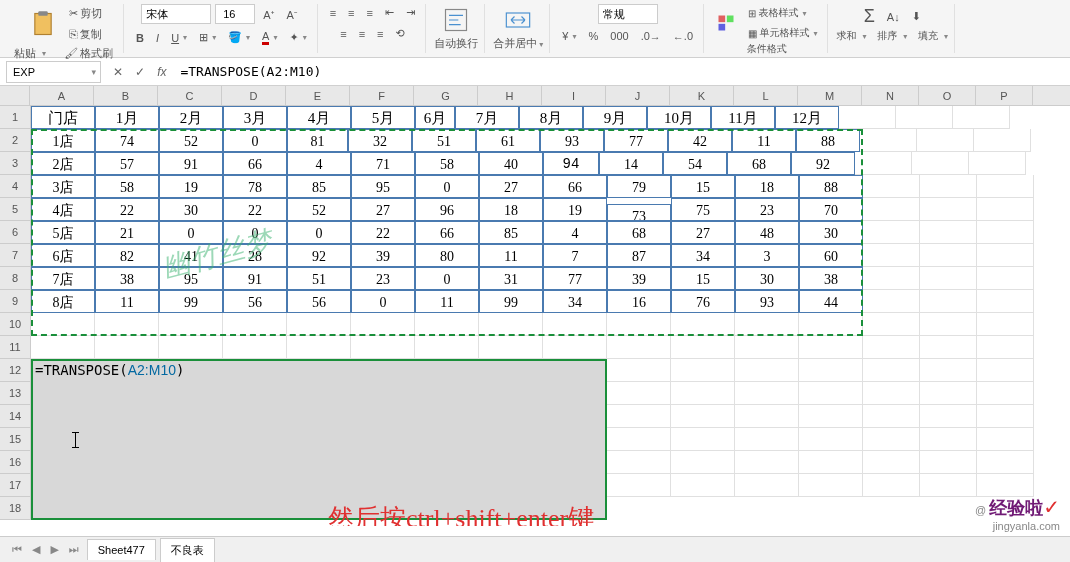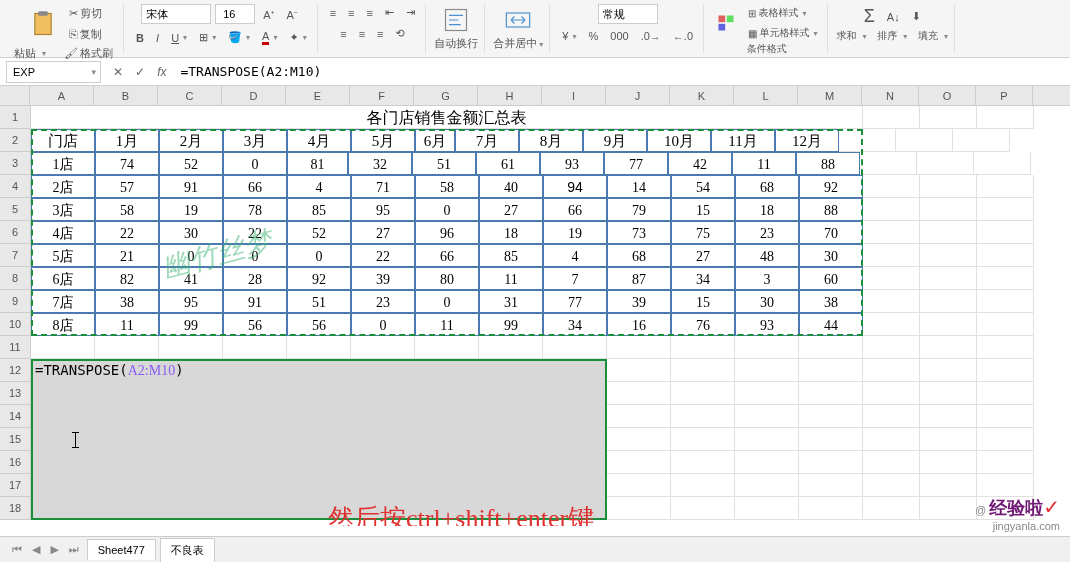--- a/index.html
+++ b/index.html
@@ -34,21 +34,21 @@
     .cells { position: relative; }
     .cell-row { display: flex; height: 23px; }
     .cell { border-right: 1px solid #e0e0e0; border-bottom: 1px solid #e0e0e0; font-size: 14px; text-align: center; line-height: 23px; overflow: hidden; white-space: nowrap; }
     
     .title-cell { font-size: 16px; font-weight: normal; font-family: "SimSun", serif; }
     .data-header { font-family: "SimSun", serif; font-size: 15px; }
     
     .dashed-selection { position: absolute; border: 2px dashed #1a8f3a; pointer-events: none; }
     .sel-gray { position: absolute; background: #d8d8d8; border: 2px solid #1a8f3a; }
     .formula-cell { position: absolute; font-family: Consolas, monospace; font-size: 14px; text-align: left; line-height: 18px; padding: 2px 4px; color: #000; }
-    .formula-cell .ref { color: #8b5cf6; font-family: Liberation Serif, serif; }
+    .formula-cell .ref { color: #0369a1; }
     
     .watermark { position: absolute; font-size: 28px; color: #3cb371; opacity: 0.5; transform: rotate(-15deg); font-style: italic; pointer-events: none; }
     
     .annotation { position: absolute; font-size: 26px; color: #e03030; font-weight: normal; font-family: "SimSun", serif; }
     
     .sheet-tabs { position: absolute; bottom: 0; left: 0; right: 0; height: 26px; background: #f0f0f0; border-top: 1px solid #ccc; display: flex; align-items: center; font-size: 11px; padding: 0 8px; gap: 4px; }
     .tab-nav { display: flex; gap: 2px; }
     .tab-nav-btn { padding: 0 4px; color: #888; cursor: pointer; }
     .tab { padding: 4px 10px; background: #fff; border: 1px solid #ccc; border-bottom: none; cursor: pointer; }
     
@@ -266,26 +266,20 @@
         <div class="row-h">12</div>
         <div class="row-h">13</div>
         <div class="row-h">14</div>
         <div class="row-h">15</div>
         <div class="row-h">16</div>
         <div class="row-h">17</div>
         <div class="row-h">18</div>
       </div>
     <div class="cells" id="cells-container">
 
-      <div class="cell-row">
-          <div class="cell title-cell" style="width: 832px;">各门店销售金额汇总表</div>
-          <div class="cell" style="width: 57px;"></div>
-          <div class="cell" style="width: 57px;"></div>
-          <div class="cell" style="width: 57px;"></div>
-        </div>
         <div class="cell-row">
           <div class="cell data-header" style="width: 64px; border: 1px solid rgb(74, 122, 176);">门店</div>
           <div class="cell data-header" style="width: 64px; border: 1px solid rgb(74, 122, 176);">1月</div>
           <div class="cell data-header" style="width: 64px; border: 1px solid rgb(74, 122, 176);">2月</div>
           <div class="cell data-header" style="width: 64px; border: 1px solid rgb(74, 122, 176);">3月</div>
           <div class="cell data-header" style="width: 64px; border: 1px solid rgb(74, 122, 176);">4月</div>
           <div class="cell data-header" style="width: 64px; border: 1px solid rgb(74, 122, 176);">5月</div>
           <div class="cell data-header" style="width: 40px; border: 1px solid rgb(74, 122, 176);">6月</div>
           <div class="cell data-header" style="width: 64px; border: 1px solid rgb(74, 122, 176);">7月</div>
           <div class="cell data-header" style="width: 64px; border: 1px solid rgb(74, 122, 176);">8月</div>
@@ -317,21 +311,21 @@
         </div>
         <div class="cell-row">
           <div class="cell" style="width: 64px; border: 1px solid rgb(74, 122, 176); font-family: SimSun, serif;">2店</div>
           <div class="cell" style="width: 64px; border: 1px solid rgb(74, 122, 176); font-family: SimSun, serif;">57</div>
           <div class="cell" style="width: 64px; border: 1px solid rgb(74, 122, 176); font-family: SimSun, serif;">91</div>
           <div class="cell" style="width: 64px; border: 1px solid rgb(74, 122, 176); font-family: SimSun, serif;">66</div>
           <div class="cell" style="width: 64px; border: 1px solid rgb(74, 122, 176); font-family: SimSun, serif;">4</div>
           <div class="cell" style="width: 64px; border: 1px solid rgb(74, 122, 176); font-family: SimSun, serif;">71</div>
           <div class="cell" style="width: 64px; border: 1px solid rgb(74, 122, 176); font-family: SimSun, serif;">58</div>
           <div class="cell" style="width: 64px; border: 1px solid rgb(74, 122, 176); font-family: SimSun, serif;">40</div>
-          <div class="cell" style="width: 64px; border: 1px solid rgb(74, 122, 176); font-family: Liberation Sans, sans-serif;">94</div>
+          <div class="cell" style="width: 56px; border: 1px solid rgb(74, 122, 176); font-family: Liberation Mono, monospace;">94</div>
           <div class="cell" style="width: 64px; border: 1px solid rgb(74, 122, 176); font-family: SimSun, serif;">14</div>
           <div class="cell" style="width: 64px; border: 1px solid rgb(74, 122, 176); font-family: SimSun, serif;">54</div>
           <div class="cell" style="width: 64px; border: 1px solid rgb(74, 122, 176); font-family: SimSun, serif;">68</div>
           <div class="cell" style="width: 64px; border: 1px solid rgb(74, 122, 176); font-family: SimSun, serif;">92</div>
           <div class="cell" style="width: 57px;"></div>
           <div class="cell" style="width: 57px;"></div>
           <div class="cell" style="width: 57px;"></div>
         </div>
         <div class="cell-row">
           <div class="cell" style="width: 64px; border: 1px solid rgb(74, 122, 176); font-family: SimSun, serif;">3店</div>
@@ -354,21 +348,21 @@
         <div class="cell-row">
           <div class="cell" style="width: 64px; border: 1px solid rgb(74, 122, 176); font-family: SimSun, serif;">4店</div>
           <div class="cell" style="width: 64px; border: 1px solid rgb(74, 122, 176); font-family: SimSun, serif;">22</div>
           <div class="cell" style="width: 64px; border: 1px solid rgb(74, 122, 176); font-family: SimSun, serif;">30</div>
           <div class="cell" style="width: 64px; border: 1px solid rgb(74, 122, 176); font-family: SimSun, serif;">22</div>
           <div class="cell" style="width: 64px; border: 1px solid rgb(74, 122, 176); font-family: SimSun, serif;">52</div>
           <div class="cell" style="width: 64px; border: 1px solid rgb(74, 122, 176); font-family: SimSun, serif;">27</div>
           <div class="cell" style="width: 64px; border: 1px solid rgb(74, 122, 176); font-family: SimSun, serif;">96</div>
           <div class="cell" style="width: 64px; border: 1px solid rgb(74, 122, 176); font-family: SimSun, serif;">18</div>
           <div class="cell" style="width: 64px; border: 1px solid rgb(74, 122, 176); font-family: SimSun, serif;">19</div>
-          <div class="cell" style="width: 64px; border: 1px solid rgb(74, 122, 176); font-family: SimSun, serif;">73</div>
+          <div class="cell" style="width: 64px; border: 1px solid rgb(74, 122, 176); font-family: SimSun, serif; margin-top: 6px;">73</div>
           <div class="cell" style="width: 64px; border: 1px solid rgb(74, 122, 176); font-family: SimSun, serif;">75</div>
           <div class="cell" style="width: 64px; border: 1px solid rgb(74, 122, 176); font-family: SimSun, serif;">23</div>
           <div class="cell" style="width: 64px; border: 1px solid rgb(74, 122, 176); font-family: SimSun, serif;">70</div>
           <div class="cell" style="width: 57px;"></div>
           <div class="cell" style="width: 57px;"></div>
           <div class="cell" style="width: 57px;"></div>
         </div>
         <div class="cell-row">
           <div class="cell" style="width: 64px; border: 1px solid rgb(74, 122, 176); font-family: SimSun, serif;">5店</div>
           <div class="cell" style="width: 64px; border: 1px solid rgb(74, 122, 176); font-family: SimSun, serif;">21</div>

